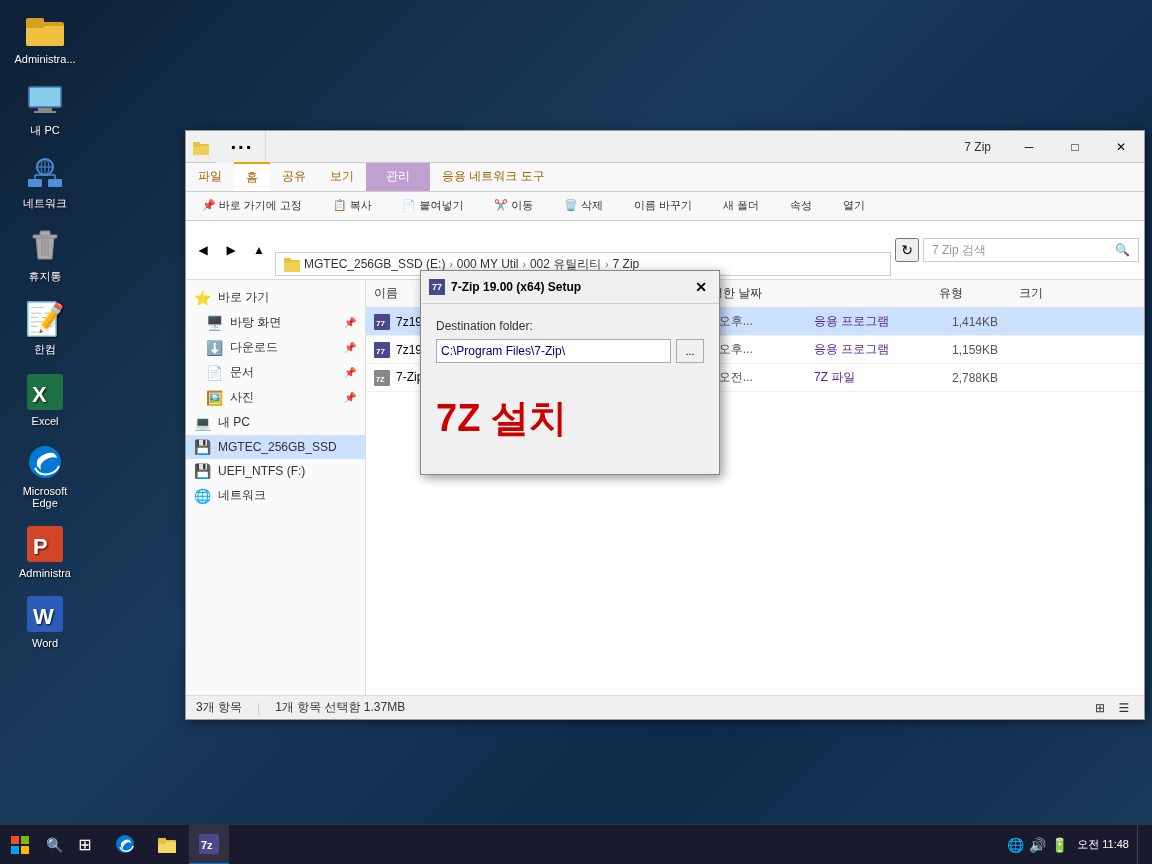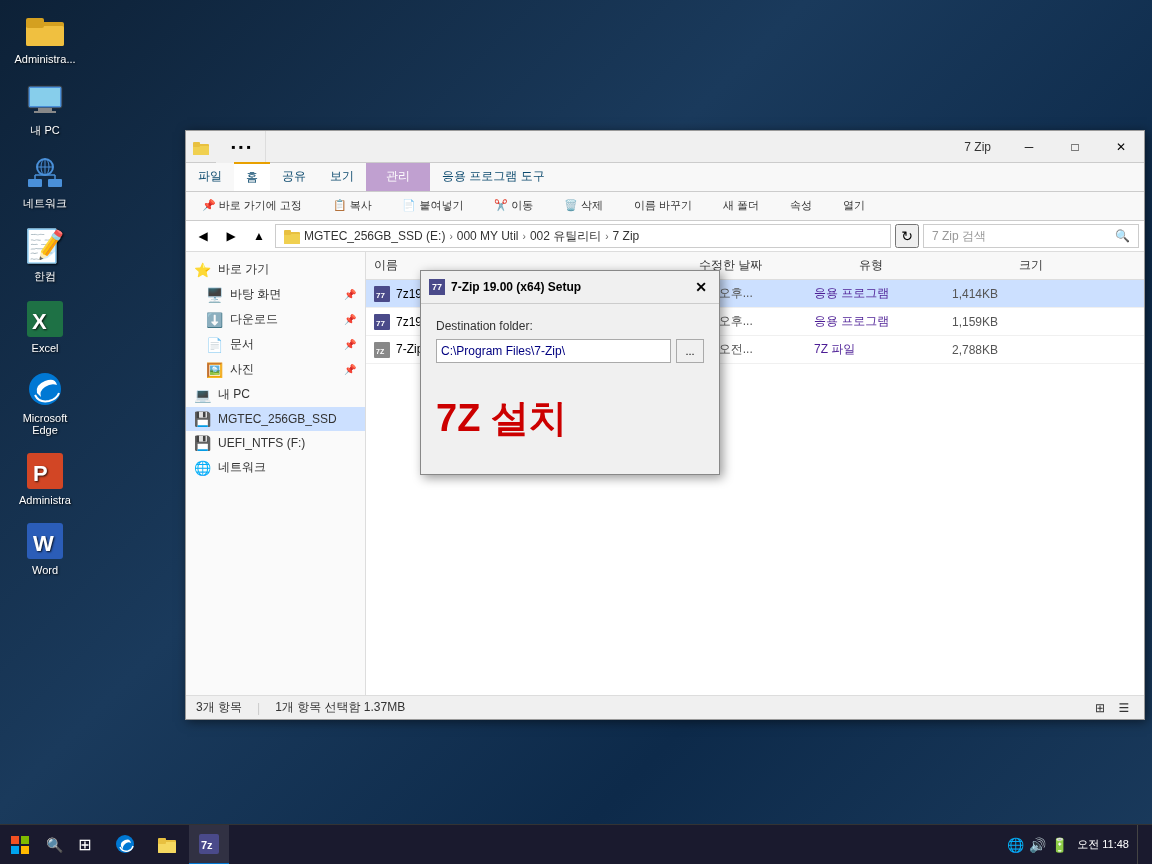--- a/index.html
+++ b/index.html
@@ -191,21 +191,21 @@
       border-bottom: 1px solid #ccc;
     }
     .ribbon-tabs {
       display: flex;
       border-bottom: 1px solid #ccc;
     }
     .ribbon-tab {
       padding: 5px 12px;
       font-size: 12px;
       cursor: pointer;
-      color: #0c4a6e;
+      color: #a16207;
     }
     .ribbon-tab.active {
       background: white;
       border-top: 2px solid #e8a000;
       margin-top: -1px;
     }
     .ribbon-tab.manage {
       background: #c0a0d0;
       color: white;
       padding: 5px 20px;
@@ -250,20 +250,21 @@
     .address-path {
       flex: 1;
       height: 24px;
       display: flex;
       align-items: center;
       border: 1px solid #ccc;
       padding: 0 8px;
       font-size: 12px;
       background: white;
       gap: 4px;
+      margin-top: 28px;
     }
     .address-search {
       width: 216px;
       height: 24px;
       border: 1px solid #ccc;
       padding: 0 8px;
       font-size: 12px;
       display: flex;
       align-items: center;
       gap: 4px;
@@ -327,21 +328,21 @@
       background: #f8f8f8;
       font-size: 12px;
       color: #333;
     }
     .file-col {
       padding: 2px 8px;
       cursor: pointer;
     }
     .file-col.name { width: 280px; }
     .file-col.date { width: 160px; margin-left: 45px; }
-    .file-col.type { width: 120px; }
+    .file-col.type { width: 120px; text-align: right; }
     .file-col.size { width: 80px; text-align: right; }
 
     .file-row {
       display: flex;
       align-items: center;
       padding: 3px 0;
       font-size: 12px;
       cursor: pointer;
       border-bottom: 1px solid #f0f0f0;
     }
@@ -557,20 +558,33 @@
           <rect x="2" y="22" width="14" height="8" rx="1" fill="#4a90d9"></rect>
           <rect x="22" y="22" width="14" height="8" rx="1" fill="#4a90d9"></rect>
           <line x1="9" y1="18" x2="9" y2="22" stroke="#4a90d9" stroke-width="1.5"></line>
           <line x1="29" y1="18" x2="29" y2="22" stroke="#4a90d9" stroke-width="1.5"></line>
           <line x1="9" y1="18" x2="29" y2="18" stroke="#4a90d9" stroke-width="1.5"></line>
         </svg>
       </div>
       <span>네트워크</span>
     </div>
 
+    <div class="desktop-icon">
+      <div class="icon-img">
+        <svg width="34" height="34" viewBox="0 0 34 34">
+          <path d="M8 8 L10 30 L24 30 L26 8 Z" fill="#aaa" stroke="#888" stroke-width="1"></path>
+          <rect x="5" y="6" width="24" height="3" rx="1" fill="#aaa" stroke="#888" stroke-width="1"></rect>
+          <rect x="12" y="2" width="10" height="5" rx="1" fill="#aaa" stroke="#888" stroke-width="1"></rect>
+          <line x1="14" y1="10" x2="14" y2="27" stroke="#888" stroke-width="1"></line>
+          <line x1="17" y1="10" x2="17" y2="27" stroke="#888" stroke-width="1"></line>
+          <line x1="20" y1="10" x2="20" y2="27" stroke="#888" stroke-width="1"></line>
+        </svg>
+      </div>
+      <span>휴지통</span>
+    </div>
 
     <div class="desktop-icon">
       <div class="icon-img" style="font-size:32px">📝</div>
       <span>한컴</span>
     </div>
 
     <div class="desktop-icon">
       <div class="icon-img">
         <svg width="36" height="36" viewBox="0 0 36 36">
           <rect width="36" height="36" rx="3" fill="#1e7145"></rect>
@@ -633,21 +647,21 @@
       </div>
     </div>
 
     <div class="ribbon">
       <div class="ribbon-tabs">
         <div class="ribbon-tab">파일</div>
         <div class="ribbon-tab active">홈</div>
         <div class="ribbon-tab">공유</div>
         <div class="ribbon-tab">보기</div>
         <div class="ribbon-tab manage">관리</div>
-        <div class="ribbon-tab">응용 프로그램 도구</div>
+        <div class="ribbon-tab">응용 네트워크 도구</div>
       </div>
       <div class="ribbon-content">
         <button class="ribbon-btn">📌 바로 가기에 고정</button>
         <button class="ribbon-btn">📋 복사</button>
         <button class="ribbon-btn">📄 붙여넣기</button>
         <button class="ribbon-btn">✂️ 이동</button>
         <button class="ribbon-btn">🗑️ 삭제</button>
         <button class="ribbon-btn">이름 바꾸기</button>
         <button class="ribbon-btn">새 폴더</button>
         <button class="ribbon-btn">속성</button>

